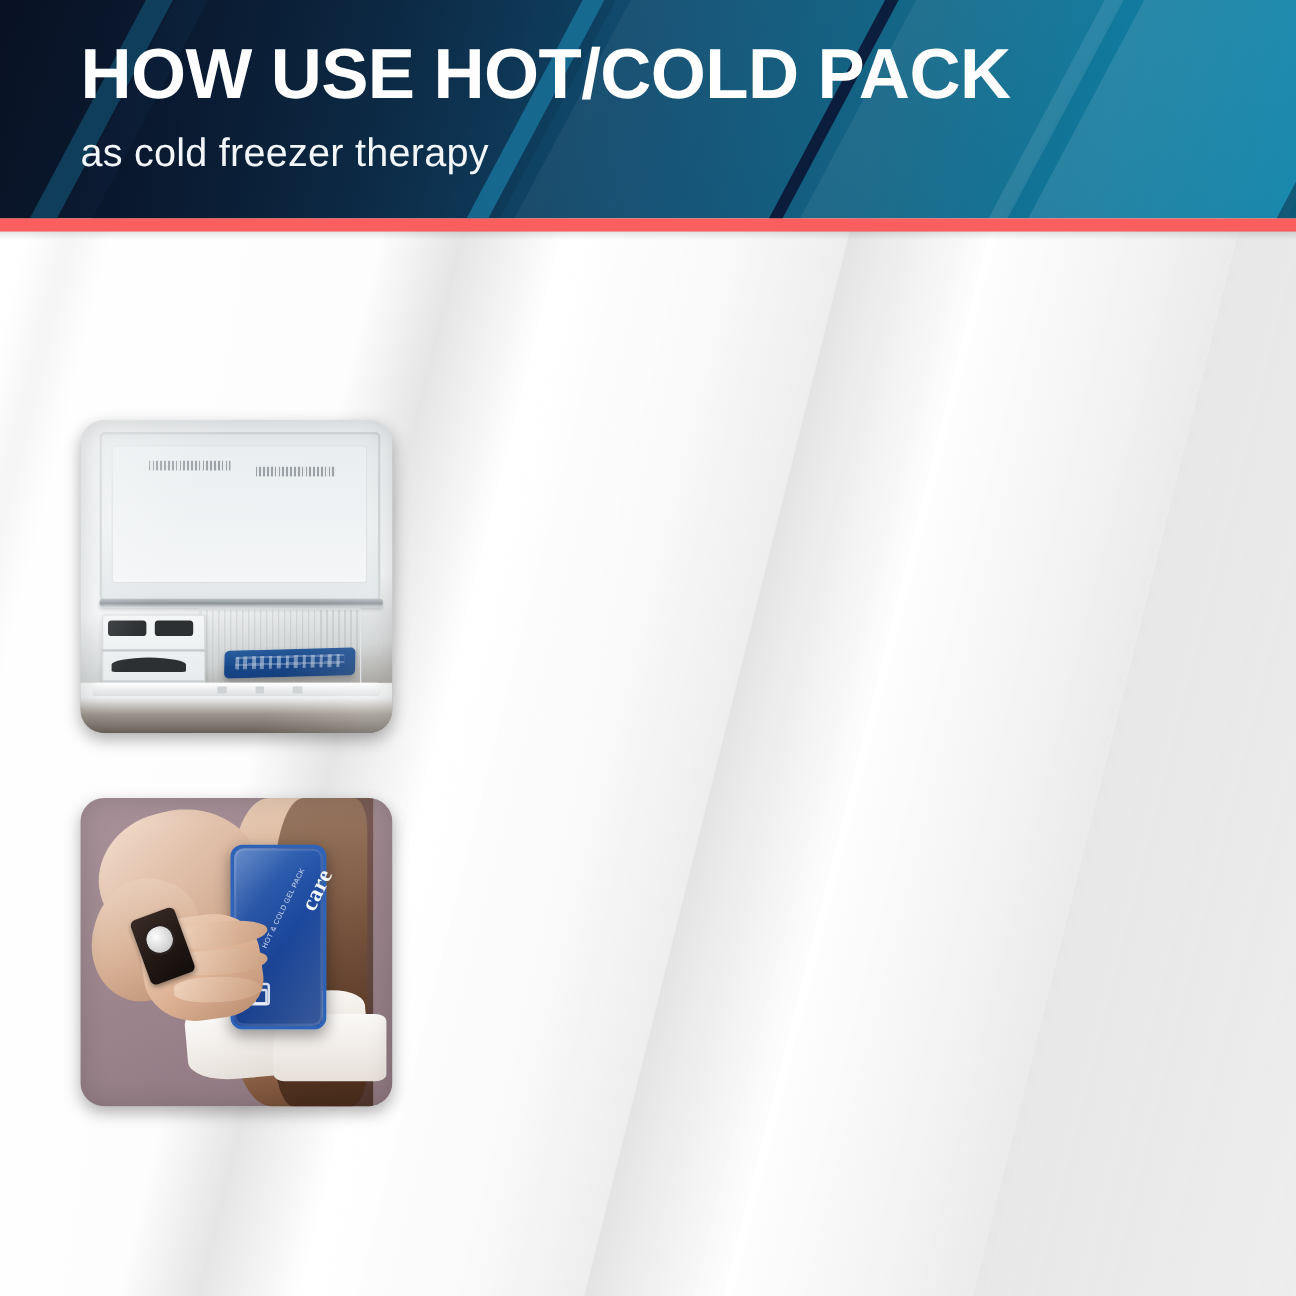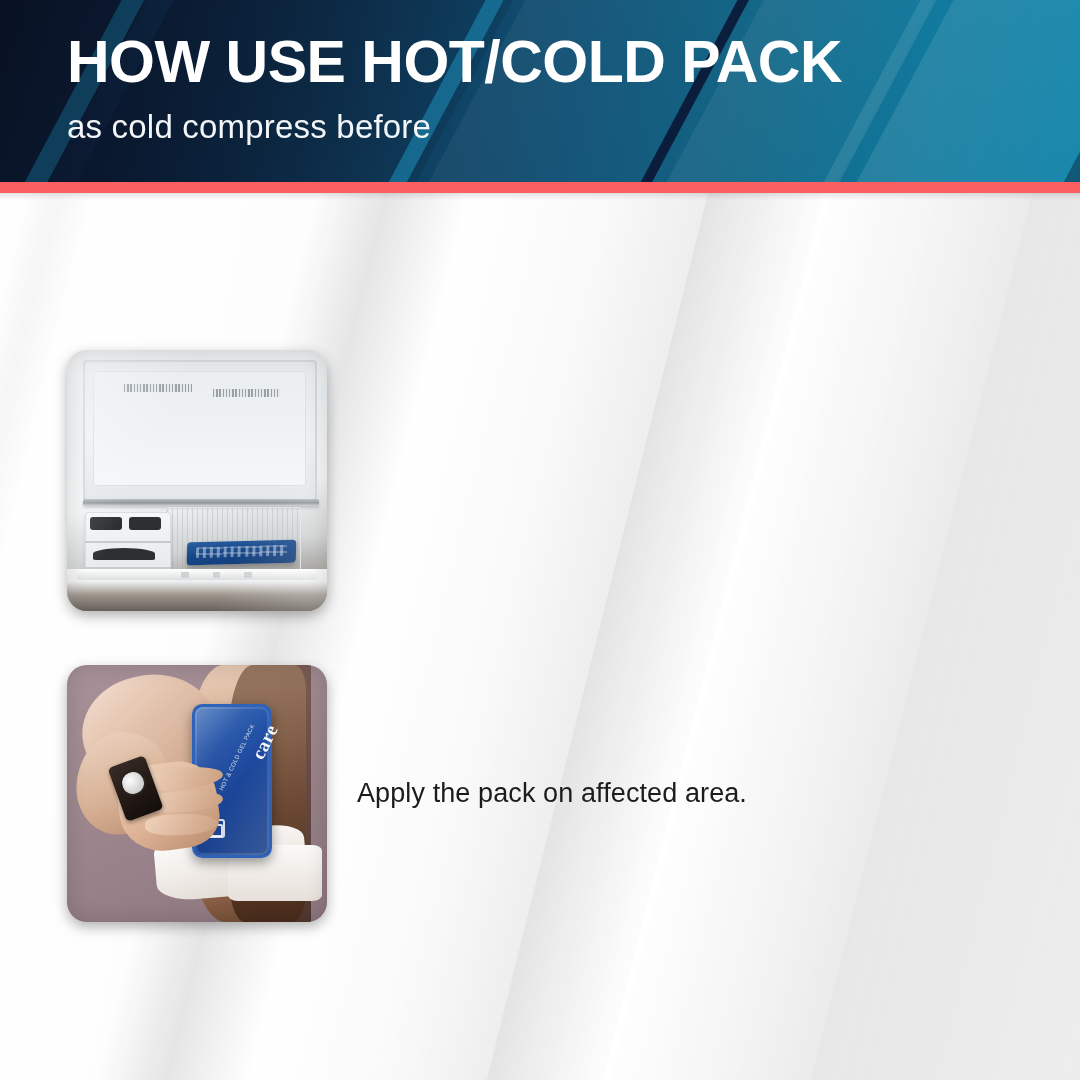--- a/index.html
+++ b/index.html
@@ -221,21 +221,21 @@
     <div class="hband hb4"></div>
     <div class="hband hb5"></div>
     <div class="hband hb6"></div>
     <div class="hband hb7"></div>
     <div class="hband hb8"></div>
     <div class="hband hb9"></div>
     <div class="hband hb10"></div>
 
     <div class="header-text">
       <div class="h-title">HOW USE HOT/COLD PACK</div>
-      <div class="h-sub">as cold compress before</div>
+      <div class="h-sub">as cold freezer therapy</div>
     </div>
   </div>
   <div class="accent-bar"></div>
   <div class="accent-shadow"></div>
 
   <div class="steps">
 
     <div class="step step-1">
       <div class="thumb">
         <div class="fridge">
@@ -282,17 +282,16 @@
           <div class="ap-logo"></div>
         </div>
         <div class="ap-hand"></div>
         <div class="ap-finger ap-f1"></div>
         <div class="ap-finger ap-f2"></div>
         <div class="ap-finger ap-f3"></div>
         <div class="ap-watch"></div>
         <div class="ap-watchface"></div>
         <div class="thumb-inner-shade"></div>
       </div>
-      <div class="step-text">Apply the pack on affected area.</div>
     </div>
 
   </div>
 </div>
 
 </body></html>

